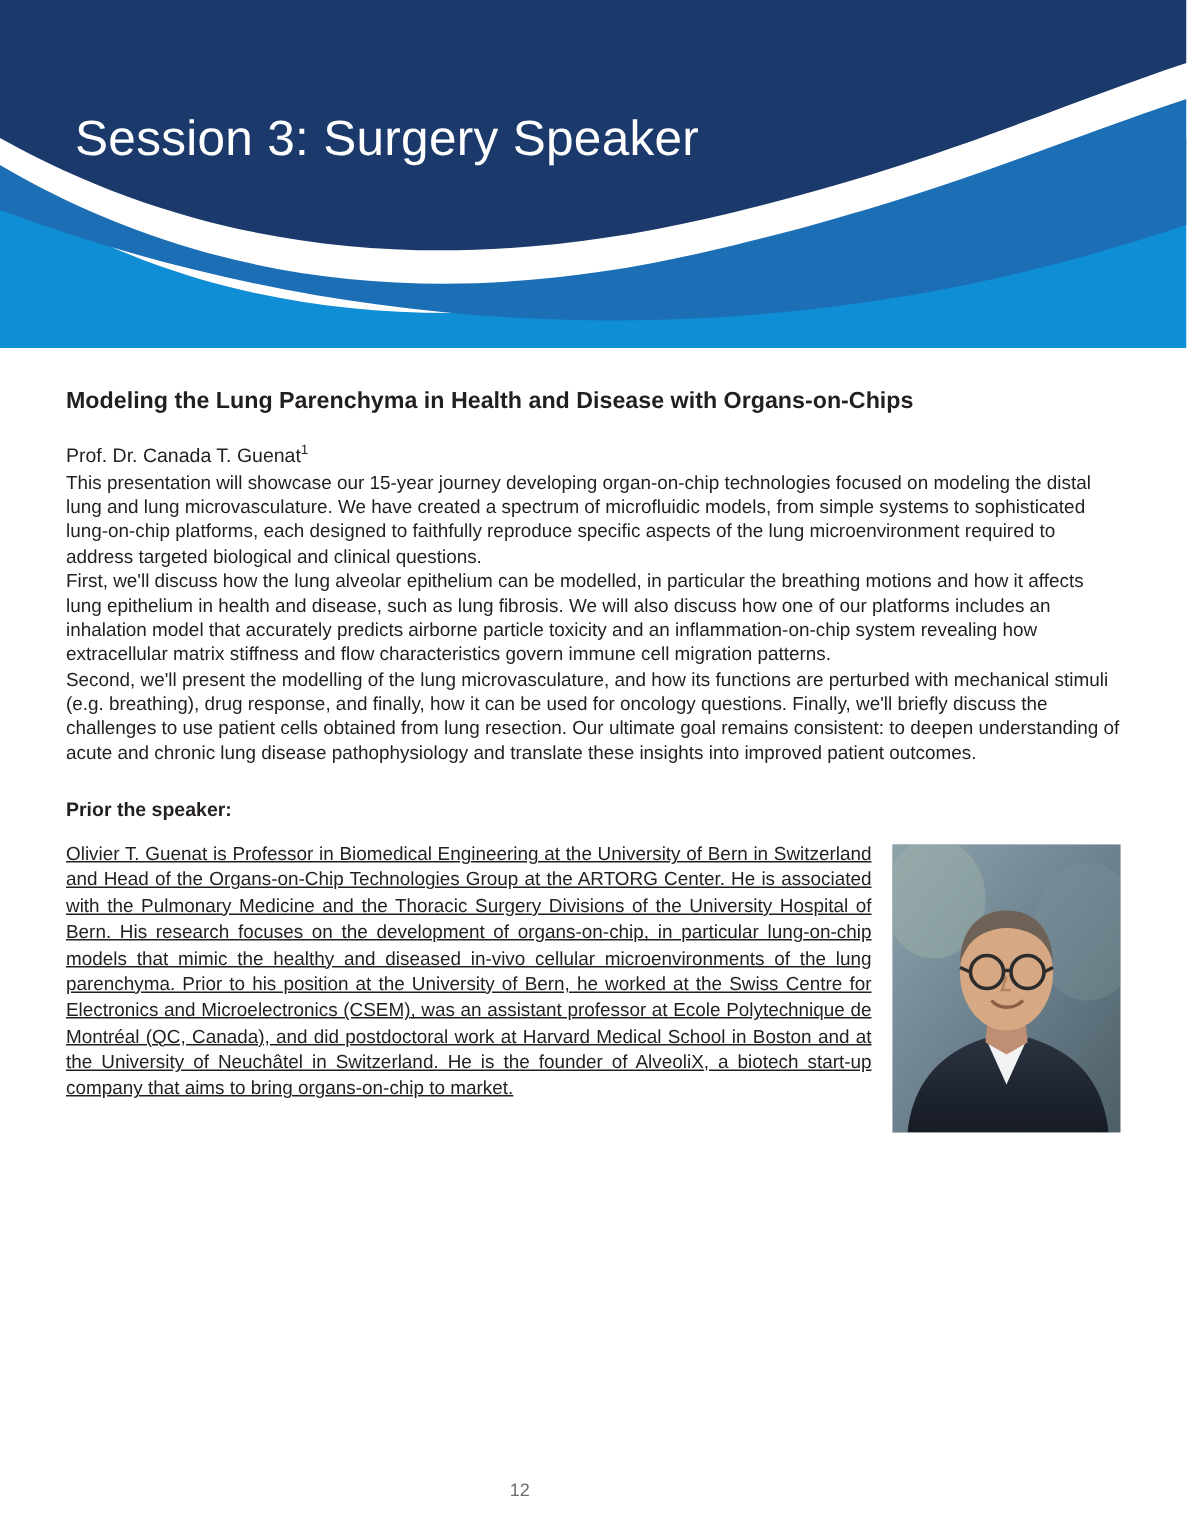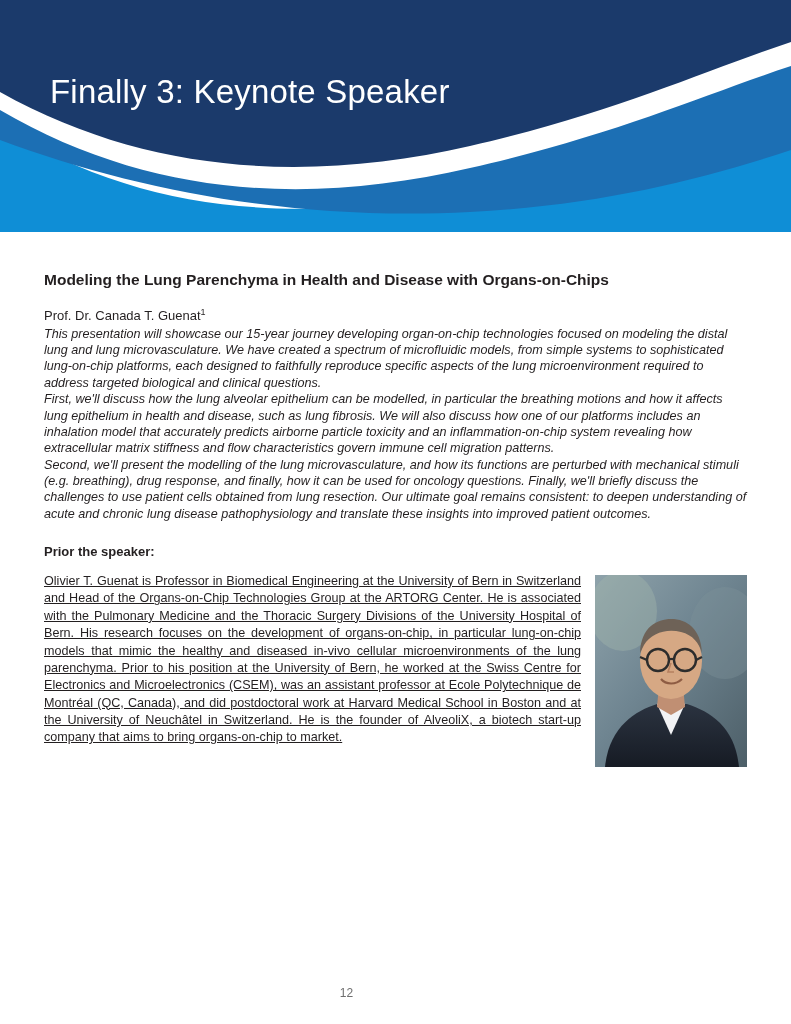--- a/index.html
+++ b/index.html
@@ -45,21 +45,21 @@
     position: absolute;
     left: 44px;
     top: 258px;
     width: 703px;
   }
 
   .talk-title {
     font-size: 15.5px;
     font-weight: bold;
     line-height: 1.32;
-    margin: 12px 0 18px 0;
+    margin: 0 0 18px 0;
     color: #231f20;
   }
 
   .author {
     font-size: 13px;
     line-height: 1.25;
     margin: 0 0 1px 0;
   }
   .author sup, .affil sup {
     font-size: 9px;
@@ -76,21 +76,20 @@
     font-size: 13px;
     font-weight: bold;
     margin: 0 0 2px 0;
   }
 
   .abstract p {
     font-size: 12.6px;
     line-height: 1.30;
     margin: 0;
     text-align: left;
-    font-style: italic;
   }
 
   .meet-heading {
     font-size: 13px;
     font-weight: bold;
     margin: 22px 0 14px 0;
   }
 
   .bio-wrap {
     position: relative;
@@ -128,21 +127,21 @@
 
 <div class="banner">
   <svg width="791" height="232" viewBox="0 0 791 232" xmlns="http://www.w3.org/2000/svg">
 
     <path d="M0,125 C140,215 300,225 470,190 C620,159 700,120 791,92 L791,232 L0,232 Z" fill="#0f8ed6"></path>
 
     <path d="M0,110 C150,198 310,205 470,168 C615,135 700,96 791,66 L791,150 C700,180 600,205 470,212 C300,221 140,192 0,140 Z" fill="#1c6fb4"></path>
 
     <path d="M0,0 L791,0 L791,42 C700,72 618,112 470,146 C312,182 150,176 0,92 Z" fill="#1b3a6b"></path>
   </svg>
-  <div class="banner-title">Finally 3: Keynote Speaker</div>
+  <div class="banner-title">Session 3: Surgery Speaker</div>
 </div>
 
 <div class="content">
 
   <h1 class="talk-title">Modeling the Lung Parenchyma in Health and Disease with Organs-on-Chips</h1>
 
   <p class="author">
     <span>Prof. Dr. Canada T. Guenat</span><sup>1</sup>
   </p>
 

